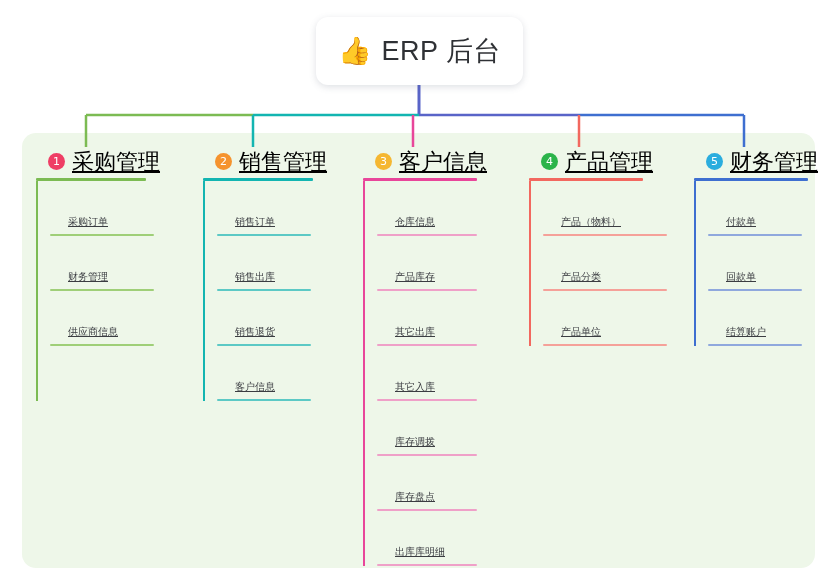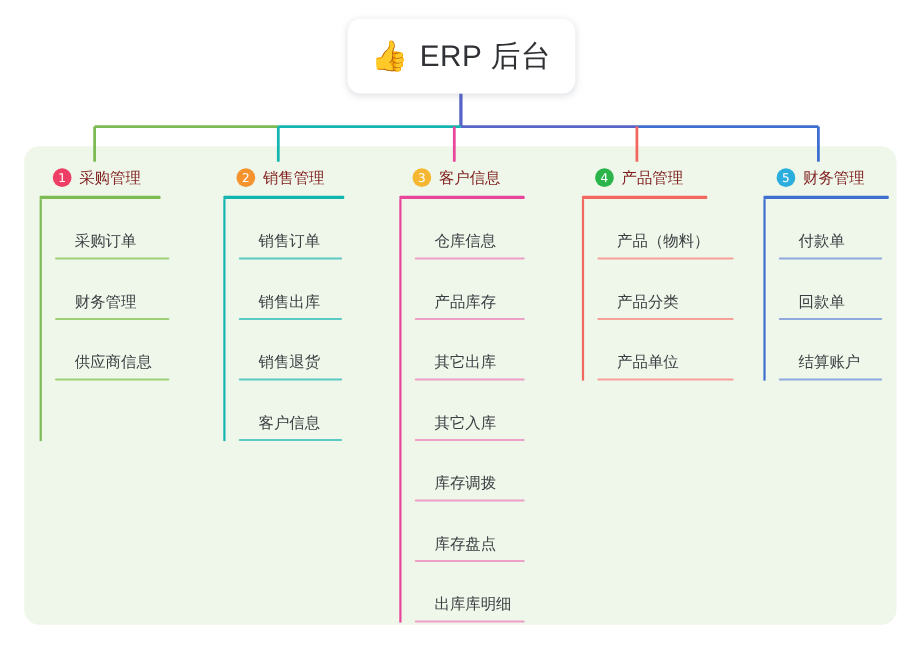--- a/index.html
+++ b/index.html
@@ -88,23 +88,24 @@
     height: 17px;
     border-radius: 50%;
     color: #ffffff;
     font-size: 11px;
     line-height: 17px;
     text-align: center;
     font-family: "DejaVu Sans", sans-serif;
     flex: 0 0 auto;
   }
   .branch-label {
-    font-size: 14px;
-    color: #7f1d1d;
+    font-size: 22px;
+    color: #000000;
     white-space: nowrap;
+    text-decoration: underline;
   }
   .branch-rule {
     height: 3px;
     border-radius: 1px;
   }
 
   .leaves {
     position: relative;
     padding-left: 14px;
     box-sizing: border-box;
@@ -117,24 +118,25 @@
   }
   .leaf {
     position: relative;
     height: 55px;
     box-sizing: border-box;
     display: flex;
     flex-direction: column;
     justify-content: flex-end;
   }
   .leaf-text {
-    font-size: 14px;
+    font-size: 10px;
     color: #3b3d42;
     white-space: nowrap;
     padding: 0 0 5px 18px;
+    text-decoration: underline;
   }
   .leaf-rule {
     height: 2px;
     border-radius: 1px;
   }
 </style>
 </head>
 <body>
 
 <div id="canvas">

